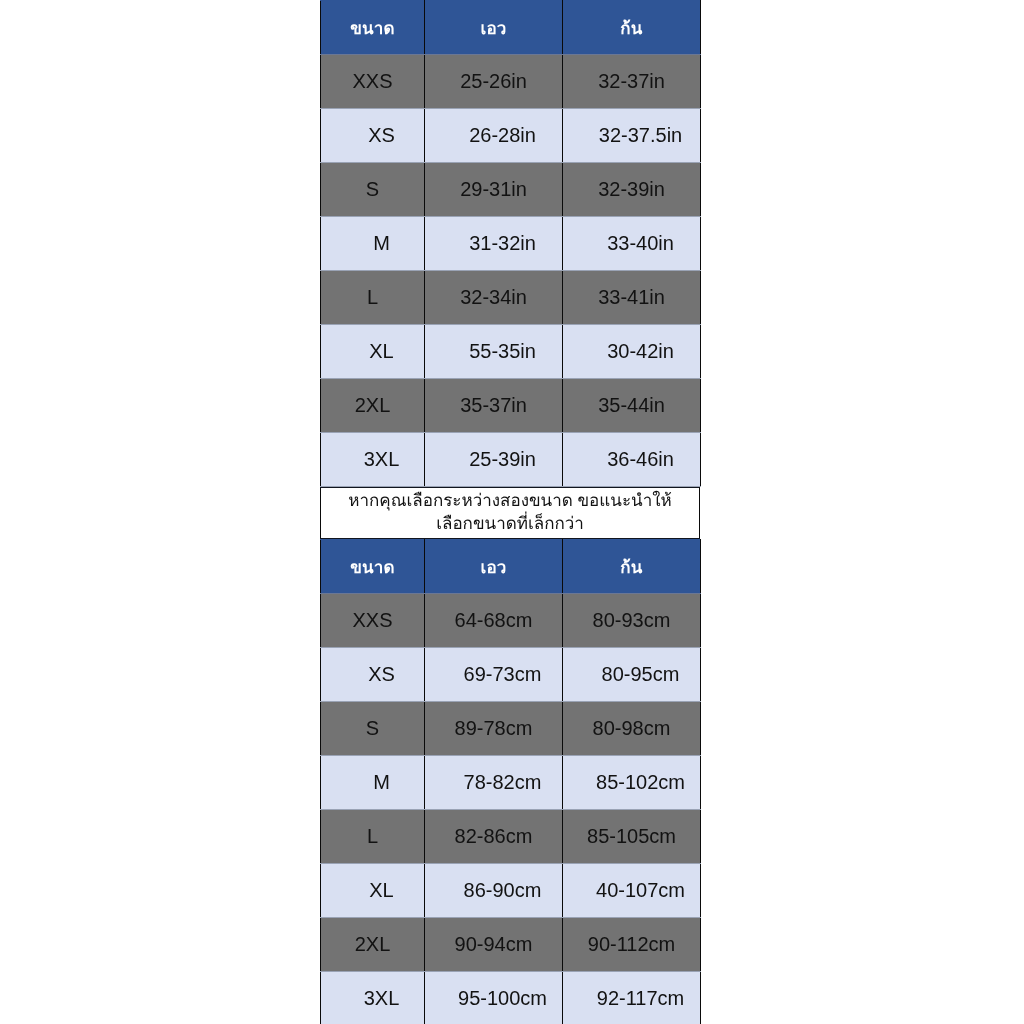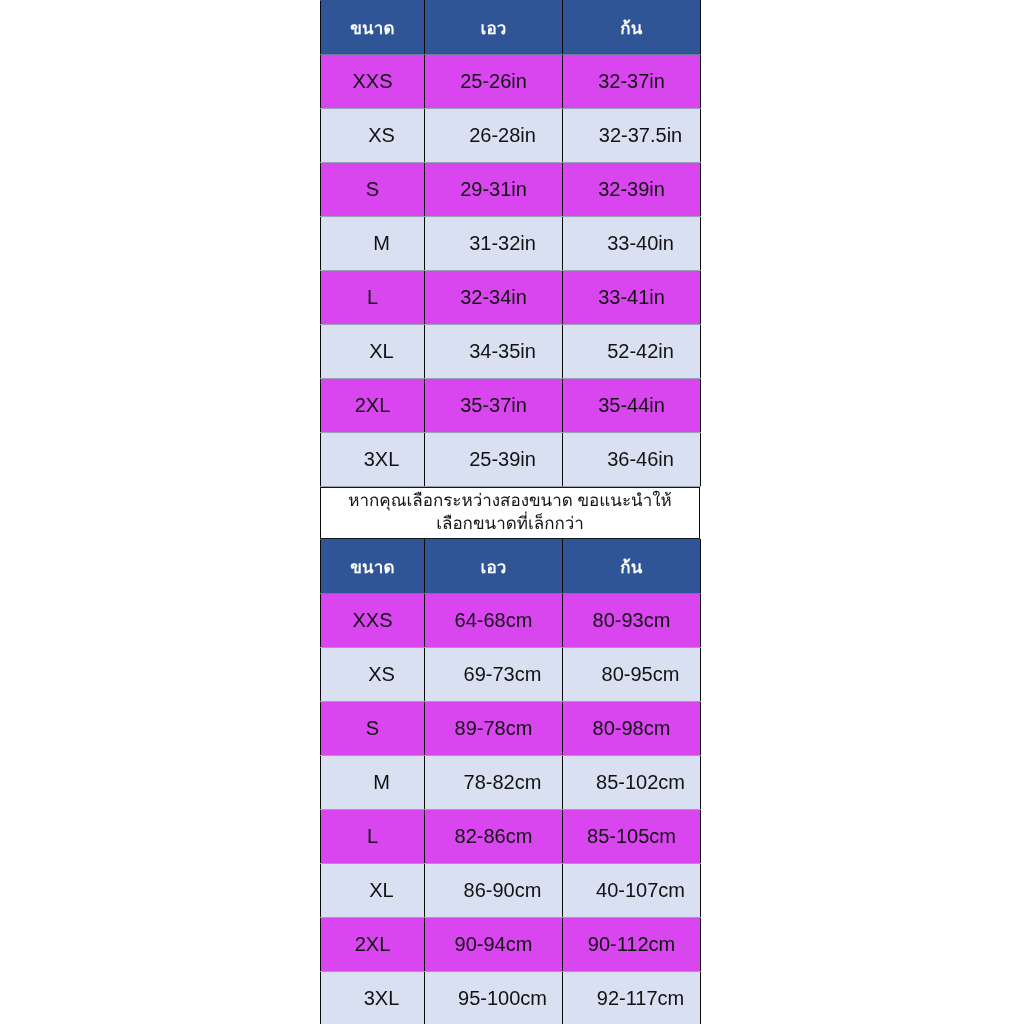--- a/index.html
+++ b/index.html
@@ -62,21 +62,21 @@
     border-bottom: 1.5px solid #6a7795;
     letter-spacing: 0.2px;
   }
 
   table.size-table tbody td {
     color: #121212;
     font-size: 20px;
     font-weight: 400;
   }
 
-  table.size-table tbody tr.odd td { background: #d946ef; }
+  table.size-table tbody tr.odd td { background: #737373; }
   table.size-table tbody tr.even td { background: #d9e0f2; padding-left: 20px; }
 
   table.size-table tbody tr.even td { border-top: 1.5px solid #11151f; border-bottom: 1.5px solid #9aa3b5; }
 
   .note-table {
     width: 380px;
     border-collapse: collapse;
     table-layout: fixed;
     background: #ffffff;
   }
@@ -138,22 +138,22 @@
           <td>31-32in</td>
           <td>33-40in</td>
         </tr>
         <tr class="odd">
           <td>L</td>
           <td>32-34in</td>
           <td>33-41in</td>
         </tr>
         <tr class="even">
           <td>XL</td>
-          <td>34-35in</td>
-          <td>52-42in</td>
+          <td>55-35in</td>
+          <td>30-42in</td>
         </tr>
         <tr class="odd">
           <td>2XL</td>
           <td>35-37in</td>
           <td>35-44in</td>
         </tr>
         <tr class="even">
           <td>3XL</td>
           <td>25-39in</td>
           <td>36-46in</td>

